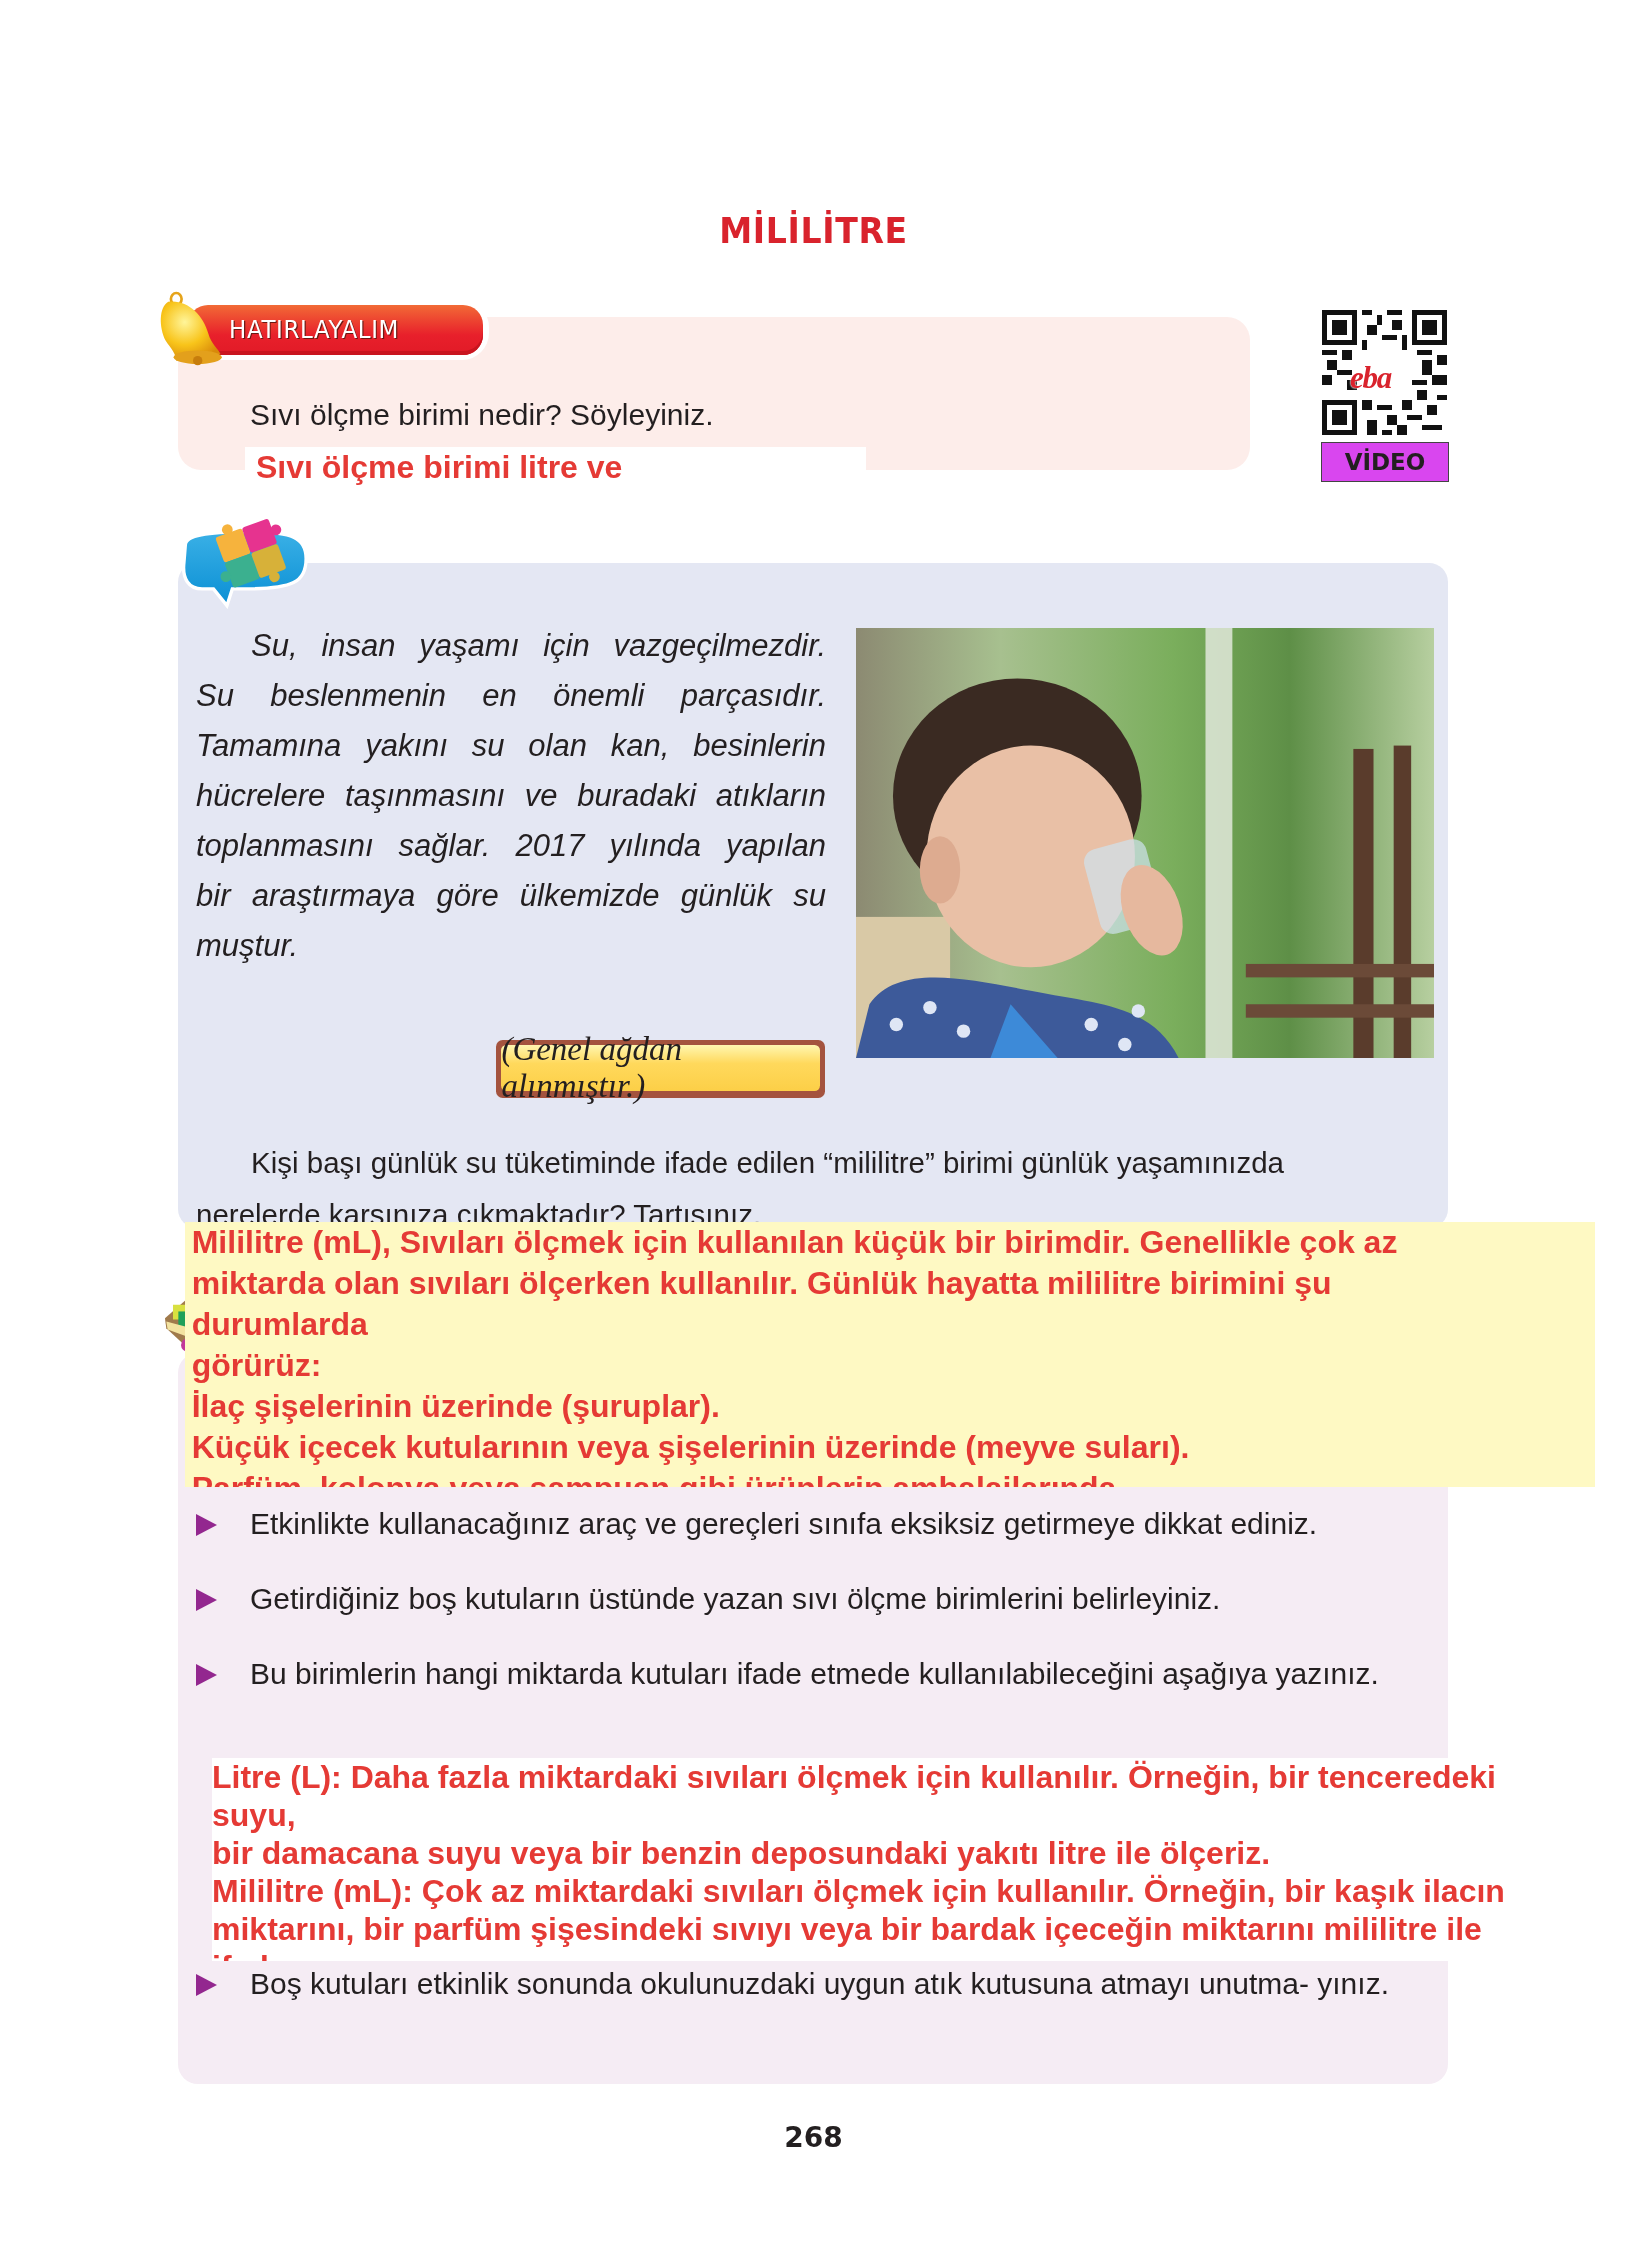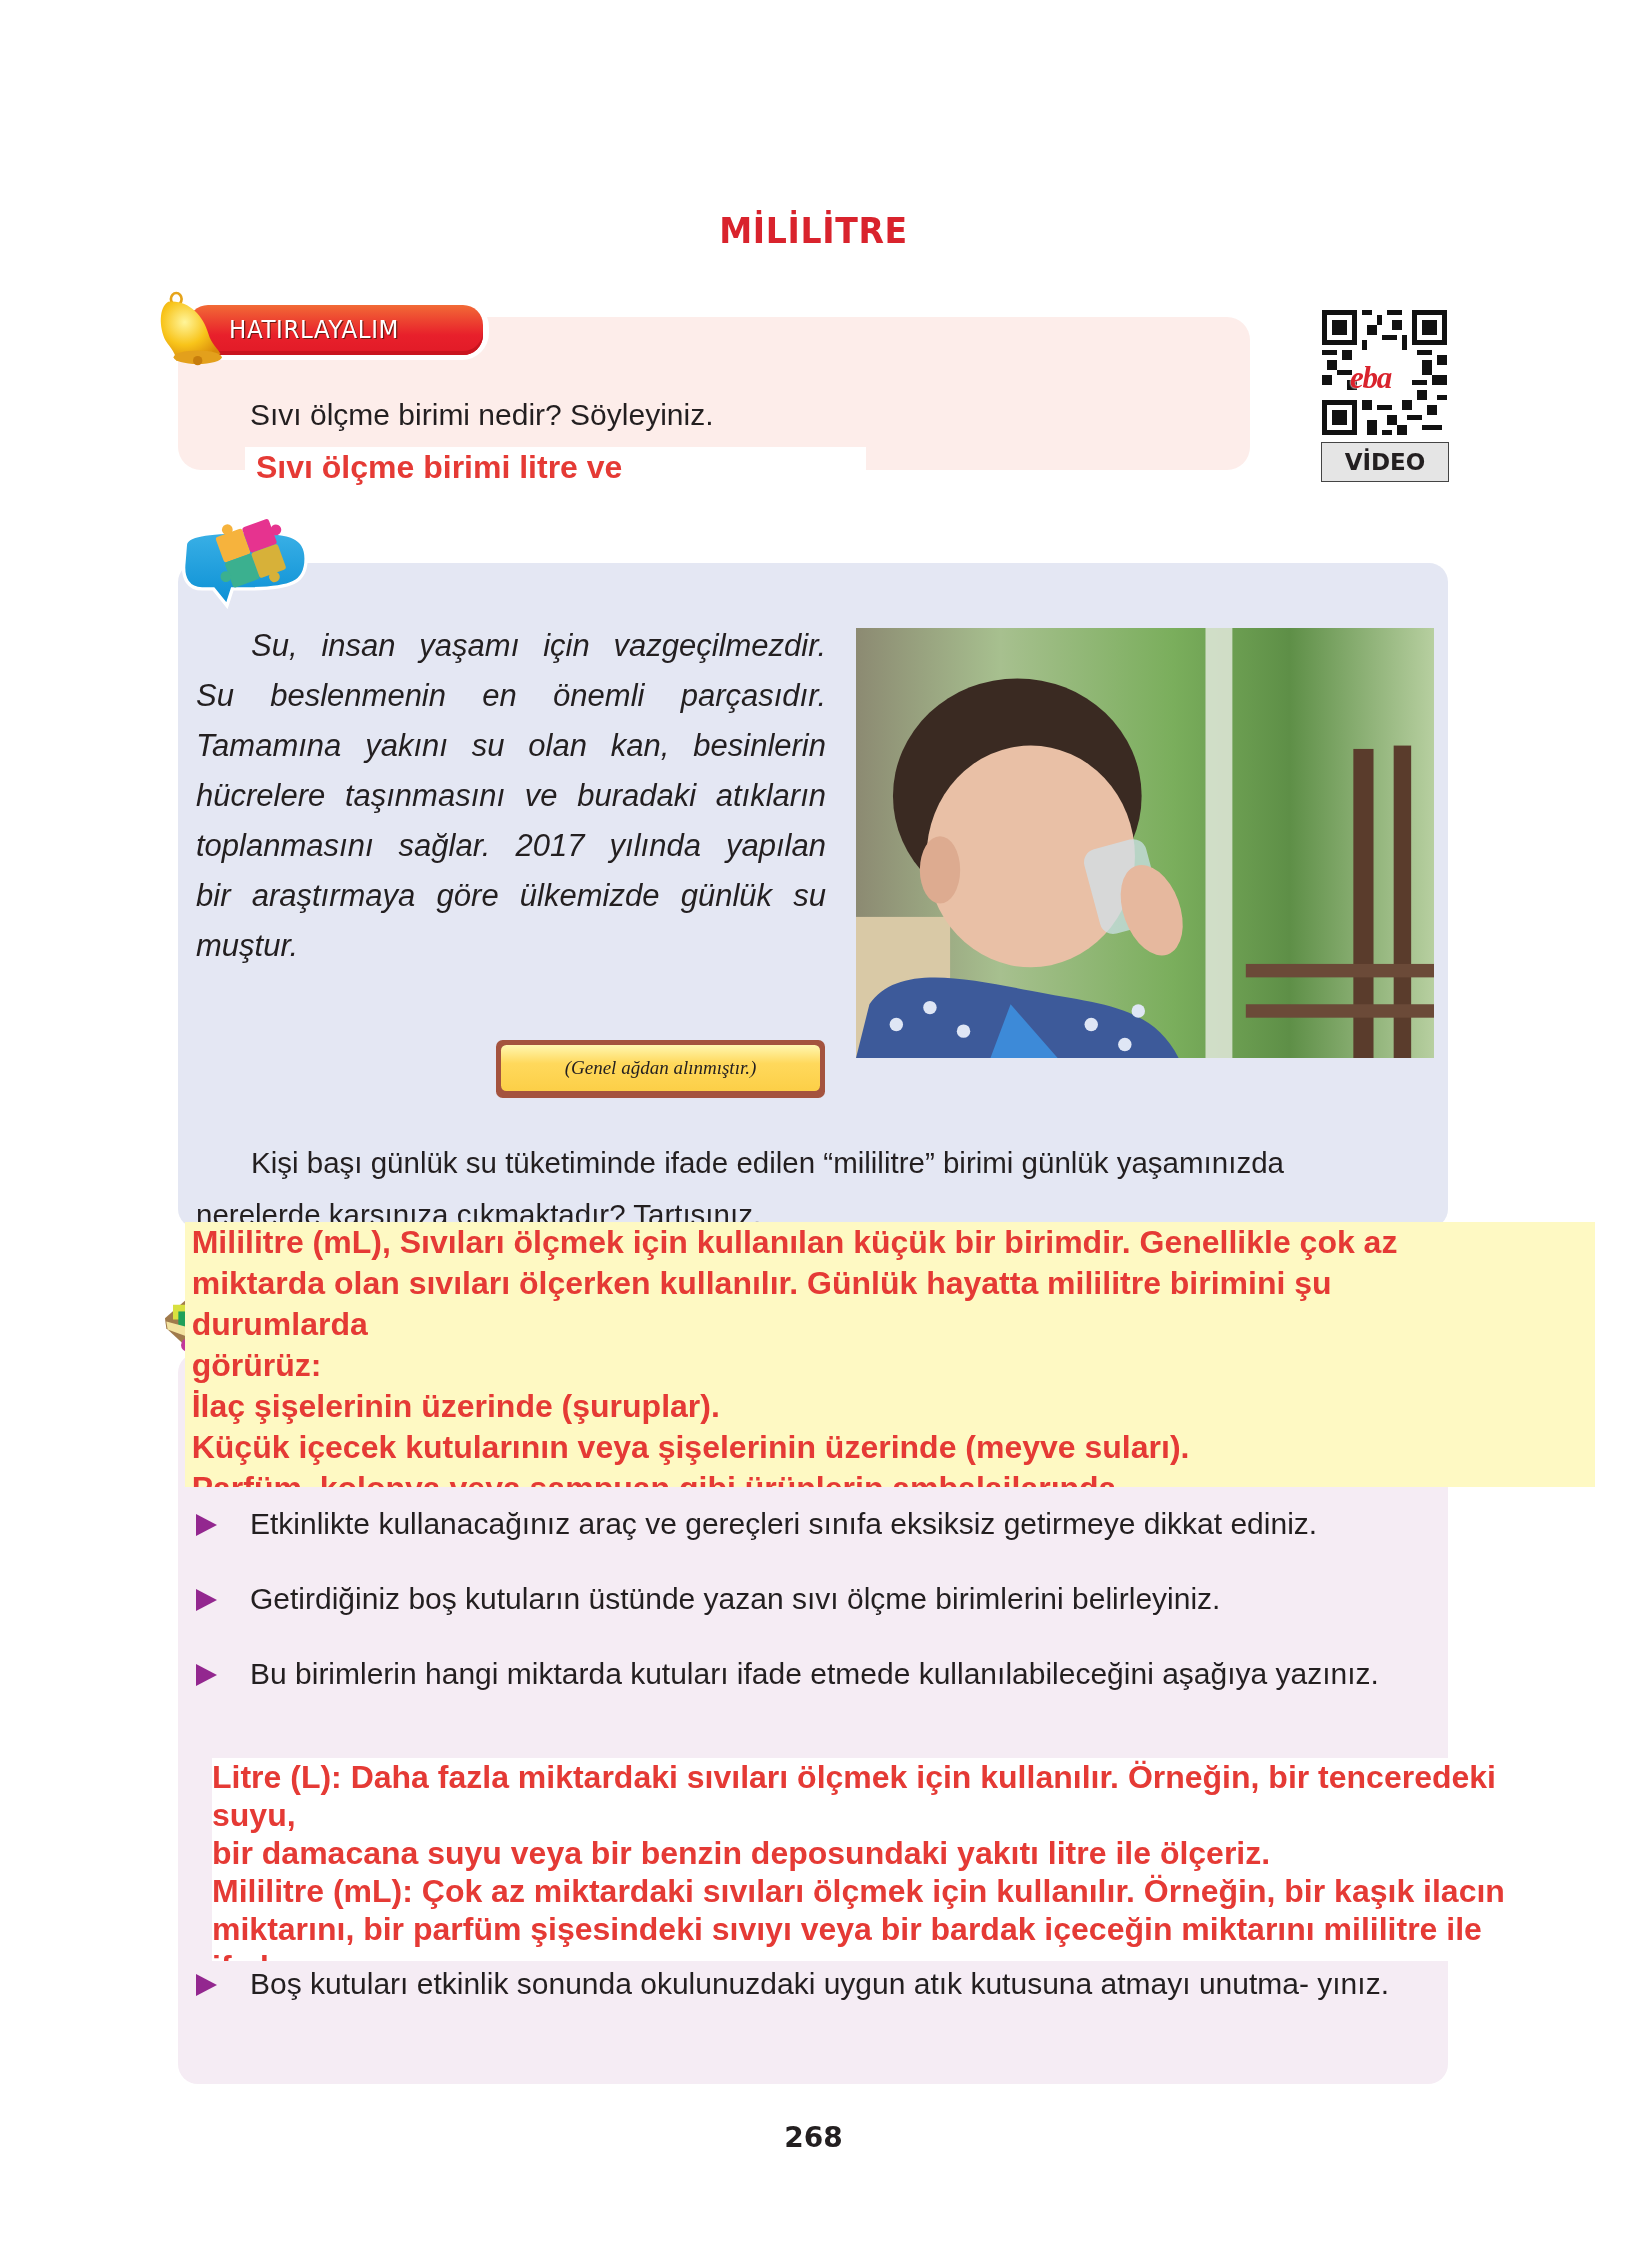--- a/index.html
+++ b/index.html
@@ -53,21 +53,21 @@
 
   
   .qr { left: 1322px; top: 310px; width: 125px; height: 125px; background: #fff; }
   .qr-eba {
     left: 1350px; top: 360px; font-family: Liberation Serif, serif; font-style: italic;
     font-weight: bold; font-size: 31px; color: #d9232d; letter-spacing: -1.3px;
     text-shadow: 0 0 2px #fff, 0 0 2px #fff;
   }
   .video-label {
     left: 1321px; top: 442px; width: 128px; height: 40px;
-    border: 1.3px solid #444; background: #e5e5e5;
+    border: 1.3px solid #444; background: #d946ef;
     display: flex; align-items: center; justify-content: center;
     font-family: "DejaVu Sans", sans-serif; font-weight: bold; font-size: 23px; color: #231f20;
     transform-origin: center;
   }
 
   
   .info-box {
     left: 178px; top: 563px; width: 1270px; height: 665px;
     background: #e4e7f3; border-radius: 19px;
   }
@@ -82,21 +82,21 @@
   .info-text .line.first { padding-left: 55px; }
 
   .source-badge {
     left: 496px; top: 1040px; width: 329px; height: 58px;
     background: #a4533e; border-radius: 6.7px;
   }
   .source-badge .inner {
     position: absolute; left: 5.4px; top: 5.4px; right: 5.4px; bottom: 6.7px;
     background: linear-gradient(#fff6b0, #ffd95c 40%, #fccf47);
     border-radius: 5.4px; display: flex; align-items: center; justify-content: center;
-    font-family: "Liberation Serif", serif; font-style: italic; font-size: 19px; color: #231f20;
+    font-family: "Liberation Serif", serif; font-style: italic; font-size: 33px; color: #231f20;
   }
 
   .photo {
     left: 856px; top: 628px; width: 578px; height: 430px; overflow: hidden;
     background: linear-gradient(90deg, #6c6a55 0%, #9db884 30%, #6fa552 60%, #4d7a3e 80%, #a8c28a 100%);
   }
 
   .discuss-text {
     left: 196px; top: 1137px; width: 1242px; font-size: 29.5px; line-height: 52px; color: #231f20;
   }

